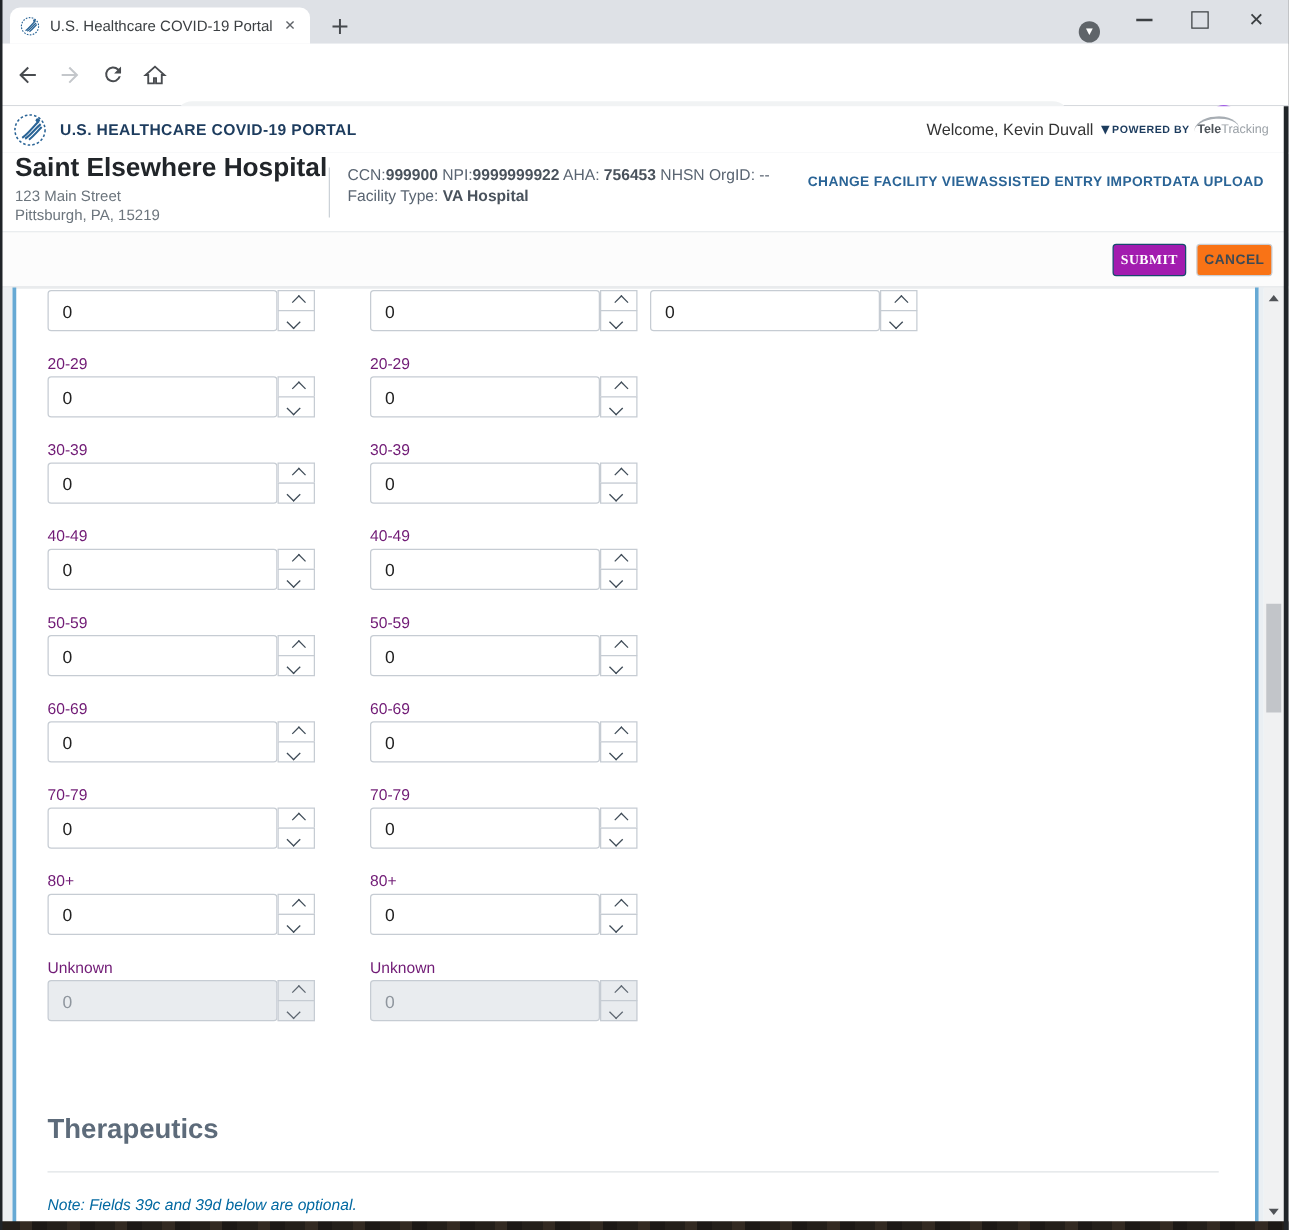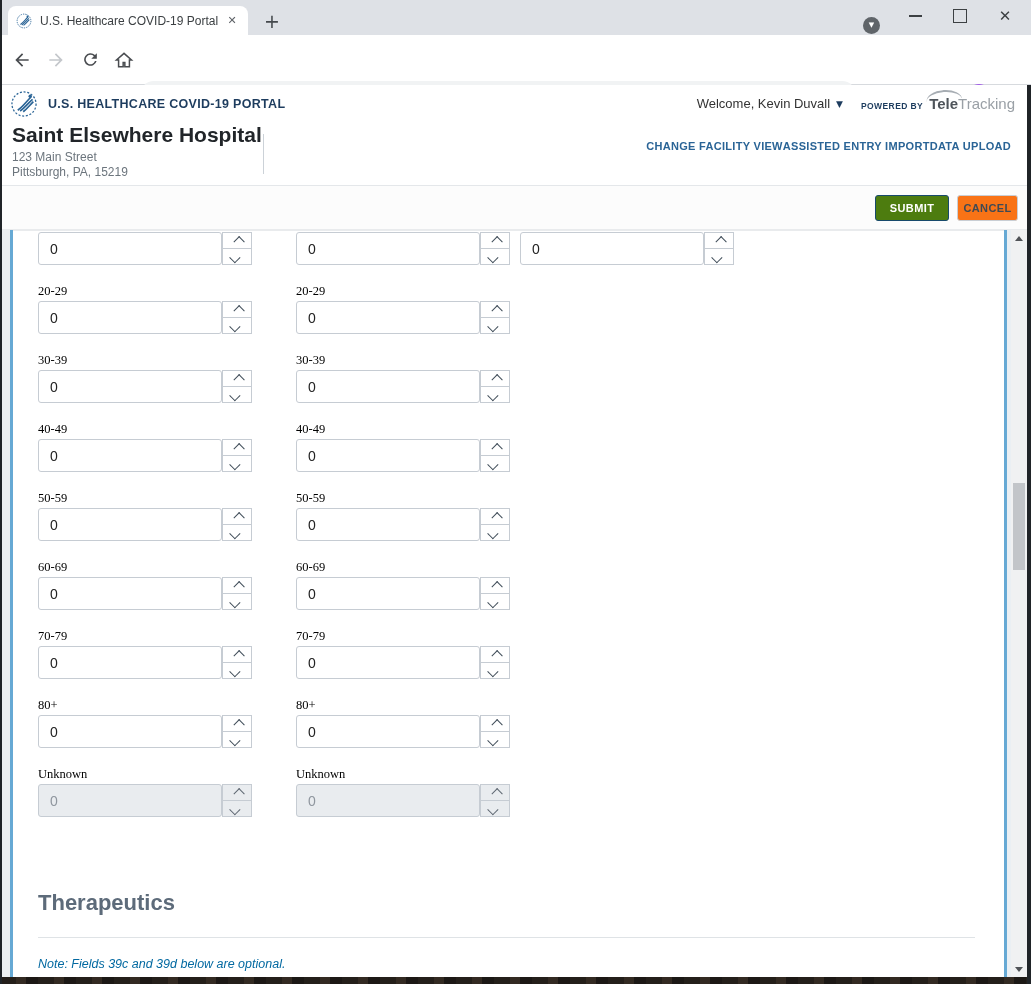--- a/index.html
+++ b/index.html
@@ -32,59 +32,59 @@
   .url-path{color:#5f6368;}
   .right-icons{position:absolute;right:14px;top:46px;height:28px;display:flex;align-items:center;gap:16px;}
   .avatar{width:22px;height:22px;border-radius:50%;background:#a05ce6;color:#fff;font-size:12px;font-weight:bold;display:flex;align-items:center;justify-content:center;}
   .dots{display:flex;flex-direction:column;gap:2.5px;padding:0 4px;}
   .dots i{width:3.2px;height:3.2px;border-radius:50%;background:#5f6368;}
   .star{font-size:17px;color:#5f6368;font-family:"DejaVu Sans",sans-serif;line-height:1;}
 
   
   .appheader{position:absolute;left:0;top:85px;width:1031px;height:37px;background:#fff;border-bottom:1px solid #e4e7ea;display:flex;align-items:center;}
   .portal-title{font-size:12.5px;font-weight:bold;color:#1d3c5e;letter-spacing:.3px;margin-left:10px;}
-  .hh-right{position:absolute;right:16px;display:flex;align-items:center;gap:18px;}
+  .hh-right{position:absolute;right:16px;display:flex;align-items:center;gap:2px;}
   .welcome{font-size:13px;color:#333;display:flex;align-items:center;gap:6px;}
   .welcome .caret{color:#1d3c5e;font-size:9px;font-family:"DejaVu Sans",sans-serif;}
   .powered{display:flex;align-items:baseline;gap:6px;}
   .powered-label{font-size:8.5px;font-weight:bold;color:#1d3c5e;letter-spacing:.4px;}
-  .brand{position:relative;font-size:15px;}
+  .brand{position:relative;font-size:10px;}
   .brand .b1{font-weight:bold;color:#4e545a;}
   .brand .b2{color:#9aa0a6;}
   .brand .swoosh{position:absolute;left:-3px;top:-5px;width:36px;height:9px;border:0;border-top:2px solid #a7adb3;border-radius:50%/100% 100% 0 0;transform:rotate(-4deg);}
 
   
   .facility{position:absolute;left:0;top:122px;width:1031px;height:63px;background:#fff;border-bottom:1px solid #e4e7ea;}
   .fac-name{position:absolute;left:12px;top:1px;font-size:21px;font-weight:bold;color:#212529;}
   .fac-addr{position:absolute;left:12px;top:28px;font-size:12px;color:#6c757d;line-height:15px;}
   .fac-divider{position:absolute;left:263px;top:12px;width:1px;height:40px;background:#ccd2d8;}
   .fac-meta{position:absolute;left:278px;top:10px;font-size:12.5px;color:#5a6572;line-height:17px;}
   .fac-meta b{color:#49525c;}
   .fac-links{position:absolute;right:20px;top:18px;display:flex;}
   .fac-link{font-size:11px;font-weight:bold;color:#2a6496;letter-spacing:.3px;cursor:pointer;white-space:nowrap;}
 
   
   .entrybar{position:absolute;left:0;top:186px;width:1031px;height:43px;background:#fcfcfc;border-bottom:1px solid #e2e4e6;box-shadow:0 2px 3px rgba(0,0,0,.07);}
   .entry-title{position:absolute;left:12px;top:11px;font-size:17px;color:#3f4347;}
   .entry-title b{color:#1d2125;}
   .entry-btns{position:absolute;right:13px;top:9px;display:flex;gap:8px;}
   .btn{height:26px;border-radius:3px;font-size:11px;font-weight:bold;letter-spacing:.4px;display:flex;align-items:center;justify-content:center;box-sizing:border-box;cursor:pointer;}
-  .btn-submit{width:74px;background:#4d7c0f;border:1px solid #174a6c;color:#fff;}
+  .btn-submit{width:59px;background:#a21caf;border:1px solid #174a6c;color:#fff;font-family:Liberation Serif, serif;}
   .btn-cancel{width:61px;background:#f97316;border:1px solid #c9ced4;color:#3f4a54;}
 
   
   .content{position:absolute;left:0;top:230px;width:1031px;height:748px;background:#fff;}
   .content .topline{position:absolute;left:0;top:-1px;width:1031px;height:2px;background:#e9ebed;}
   .gutter-left{position:absolute;left:2px;top:0;width:8px;height:748px;background:#edf0f2;}
   .bluebar-left{position:absolute;left:10px;top:0;width:3px;height:748px;background:#66a9d4;}
   .bluebar-right{position:absolute;left:1004px;top:0;width:3px;height:748px;background:#66a9d4;}
   .gutter-right{position:absolute;left:1007px;top:0;width:4px;height:748px;background:#eaeff3;}
 
   .fgroup{position:absolute;}
-  .flabel{font-size:12.5px;color:#000000;height:14px;line-height:14px;margin-bottom:3px;font-family:Liberation Serif, serif;}
+  .flabel{font-size:12.5px;color:#701a75;height:14px;line-height:14px;margin-bottom:3px;}
   .numfield{display:flex;width:214px;height:33px;}
   .numinput{width:184px;height:33px;box-sizing:border-box;border:1px solid #c6ccd3;border-radius:3px;background:#fff;font-size:14px;color:#222;padding:0 11px;outline:none;font-family:"Liberation Sans",sans-serif;}
   .spin{width:30px;margin-left:0;display:flex;flex-direction:column;}
   .spin .sbtn{flex:1;box-sizing:border-box;border:1px solid #c6ccd3;background:#fff;display:flex;align-items:center;justify-content:center;padding:0;cursor:pointer;}
   .spin .sbtn + .sbtn{margin-top:-1px;}
   .chev{display:block;width:7px;height:7px;border-top:1.6px solid #3e4b57;border-right:1.6px solid #3e4b57;}
   .chev.up{transform:rotate(-45deg) translate(1px,2px);}
   .chev.down{transform:rotate(135deg) translate(2px,1px);}
   .fgroup.disabled .numinput{background:#e9ecef;color:#8f969e;}
   .fgroup.disabled .sbtn{background:#e9ecef;cursor:default;}
@@ -213,20 +213,31 @@
     </div>
   </div>
 
   <div class="facility">
     <div class="fac-name">Saint Elsewhere Hospital</div>
     <div class="fac-addr">
       <div>123 Main Street</div>
       <div>Pittsburgh, PA, 15219</div>
     </div>
     <div class="fac-divider"></div>
+    <div class="fac-meta">
+      <div>
+        <span>CCN:</span><b>999900</b>
+        <span>NPI:</span><b>9999999922</b>
+        <span>AHA:</span> <b>756453</b>
+        <span>NHSN OrgID:</span> <span>--</span>
+      </div>
+      <div>
+        <span>Facility Type:</span> <b>VA Hospital</b>
+      </div>
+    </div>
     <div class="fac-links">
       <span class="fac-link">CHANGE FACILITY VIEW</span>
       <span class="fac-link">ASSISTED ENTRY IMPORT</span>
       <span class="fac-link">DATA UPLOAD</span>
     </div>
   </div>
 
   <div class="entrybar">
     <div class="entry-btns">
       <div class="btn btn-submit">SUBMIT</div>

